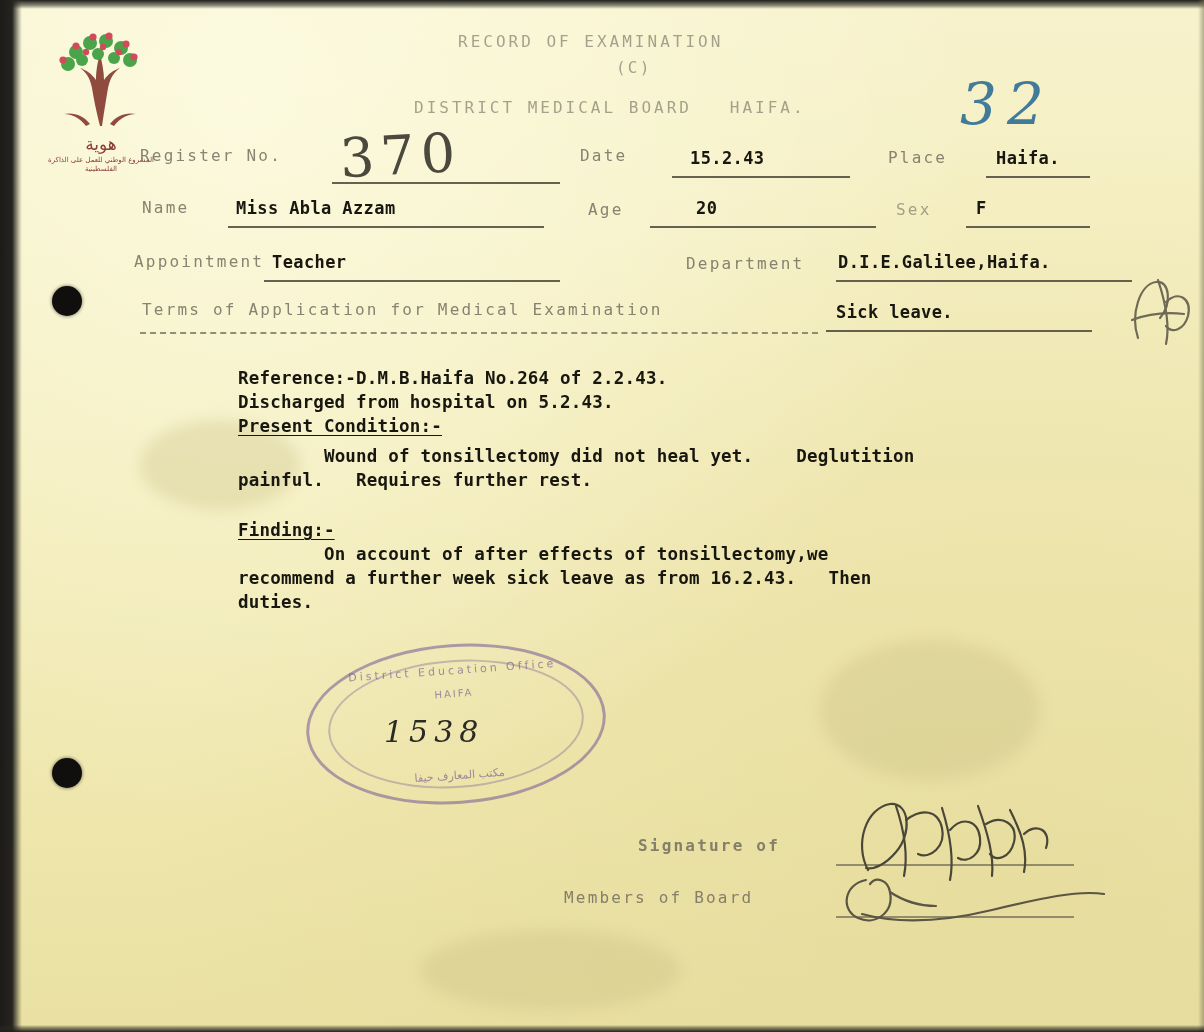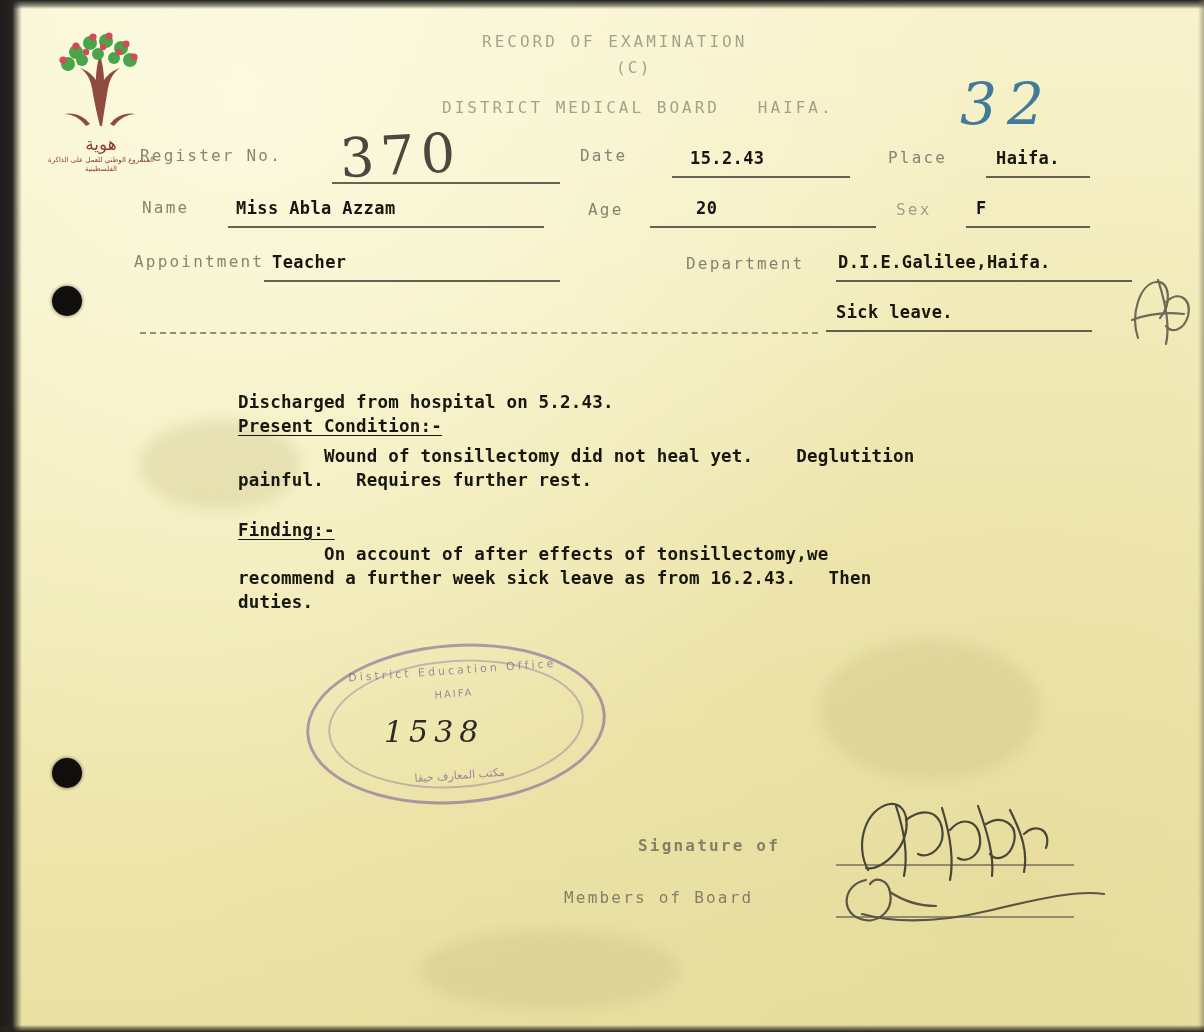--- a/index.html
+++ b/index.html
@@ -248,23 +248,23 @@
         <circle cx="40" cy="22" r="3.2" fill="#d24b5a"></circle>
         <circle cx="57" cy="17" r="3.2" fill="#d24b5a"></circle>
         <circle cx="73" cy="22" r="3.2" fill="#d24b5a"></circle>
       </g>
     </svg>
     <div class="logo-word">هوية</div>
     <div class="logo-caption">المشروع الوطني للعمل
 على الذاكرة الفلسطينية</div>
   </div>
 
-  <div class="lbl faint" style="left:458px; top:32px; letter-spacing:3px;margin-left:24px;">RECORD OF EXAMINATION</div>
+  <div class="lbl faint" style="left:458px; top:32px; letter-spacing:3px;">RECORD OF EXAMINATION</div>
   <div class="lbl faint" style="left:616px; top:58px;">(C)</div>
-  <div class="lbl faint" style="left:414px; top:98px; letter-spacing:3px;margin-left:28px;">DISTRICT MEDICAL BOARD   HAIFA.</div>
+  <div class="lbl faint" style="left:414px; top:98px; letter-spacing:3px;">DISTRICT MEDICAL BOARD   HAIFA.</div>
 
   <div class="hw-32">32</div>
 
   <div class="lbl" style="left:140px; top:146px;">Register No.</div>
   <div class="hw hw-reg">370</div>
   <div class="rule" style="left:332px; top:182px; width:228px;"></div>
 
   <div class="lbl" style="left:580px; top:146px;">Date</div>
   <div class="val" style="left:690px; top:148px;">15.2.43</div>
   <div class="rule" style="left:672px; top:176px; width:178px;"></div>
@@ -286,24 +286,26 @@
   <div class="rule" style="left:966px; top:226px; width:124px;"></div>
 
   <div class="lbl" style="left:134px; top:252px;">Appointment</div>
   <div class="val" style="left:272px; top:252px;">Teacher</div>
   <div class="rule" style="left:264px; top:280px; width:296px;"></div>
 
   <div class="lbl" style="left:686px; top:254px;">Department</div>
   <div class="val" style="left:838px; top:252px;">D.I.E.Galilee,Haifa.</div>
   <div class="rule" style="left:836px; top:280px; width:296px;"></div>
 
+  <div class="lbl" style="left:142px; top:300px;">Terms of Application for Medical Examination</div>
   <div class="val" style="left:836px; top:302px;">Sick leave.</div>
   <div class="rule" style="left:826px; top:330px; width:266px;"></div>
   <div class="dashrule" style="left:140px; top:332px; width:678px;"></div>
 
+  <div class="body-text" style="top:366px;">Reference:-D.M.B.Haifa No.264 of 2.2.43.</div>
   <div class="body-text" style="top:390px;">Discharged from hospital on 5.2.43.</div>
   <div class="body-text under-head" style="top:414px;">Present Condition:-</div>
   <div class="body-text" style="top:444px; left:238px; width:950px;">        Wound of tonsillectomy did not heal yet.    Deglutition
 painful.   Requires further rest.</div>
 
   <div class="body-text under-head" style="top:518px;">Finding:-</div>
   <div class="body-text" style="top:542px; left:238px; width:950px;">        On account of after effects of tonsillectomy,we
 recommend a further week sick leave as from 16.2.43.   Then
 duties.</div>
 

